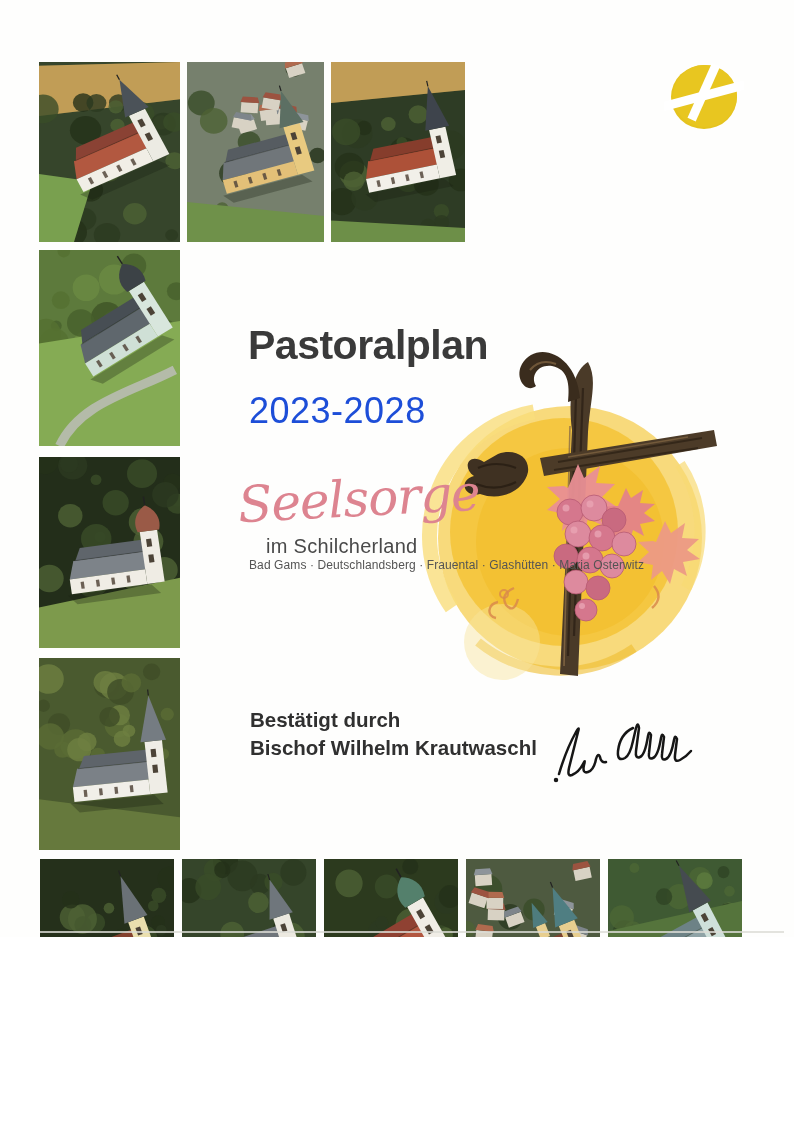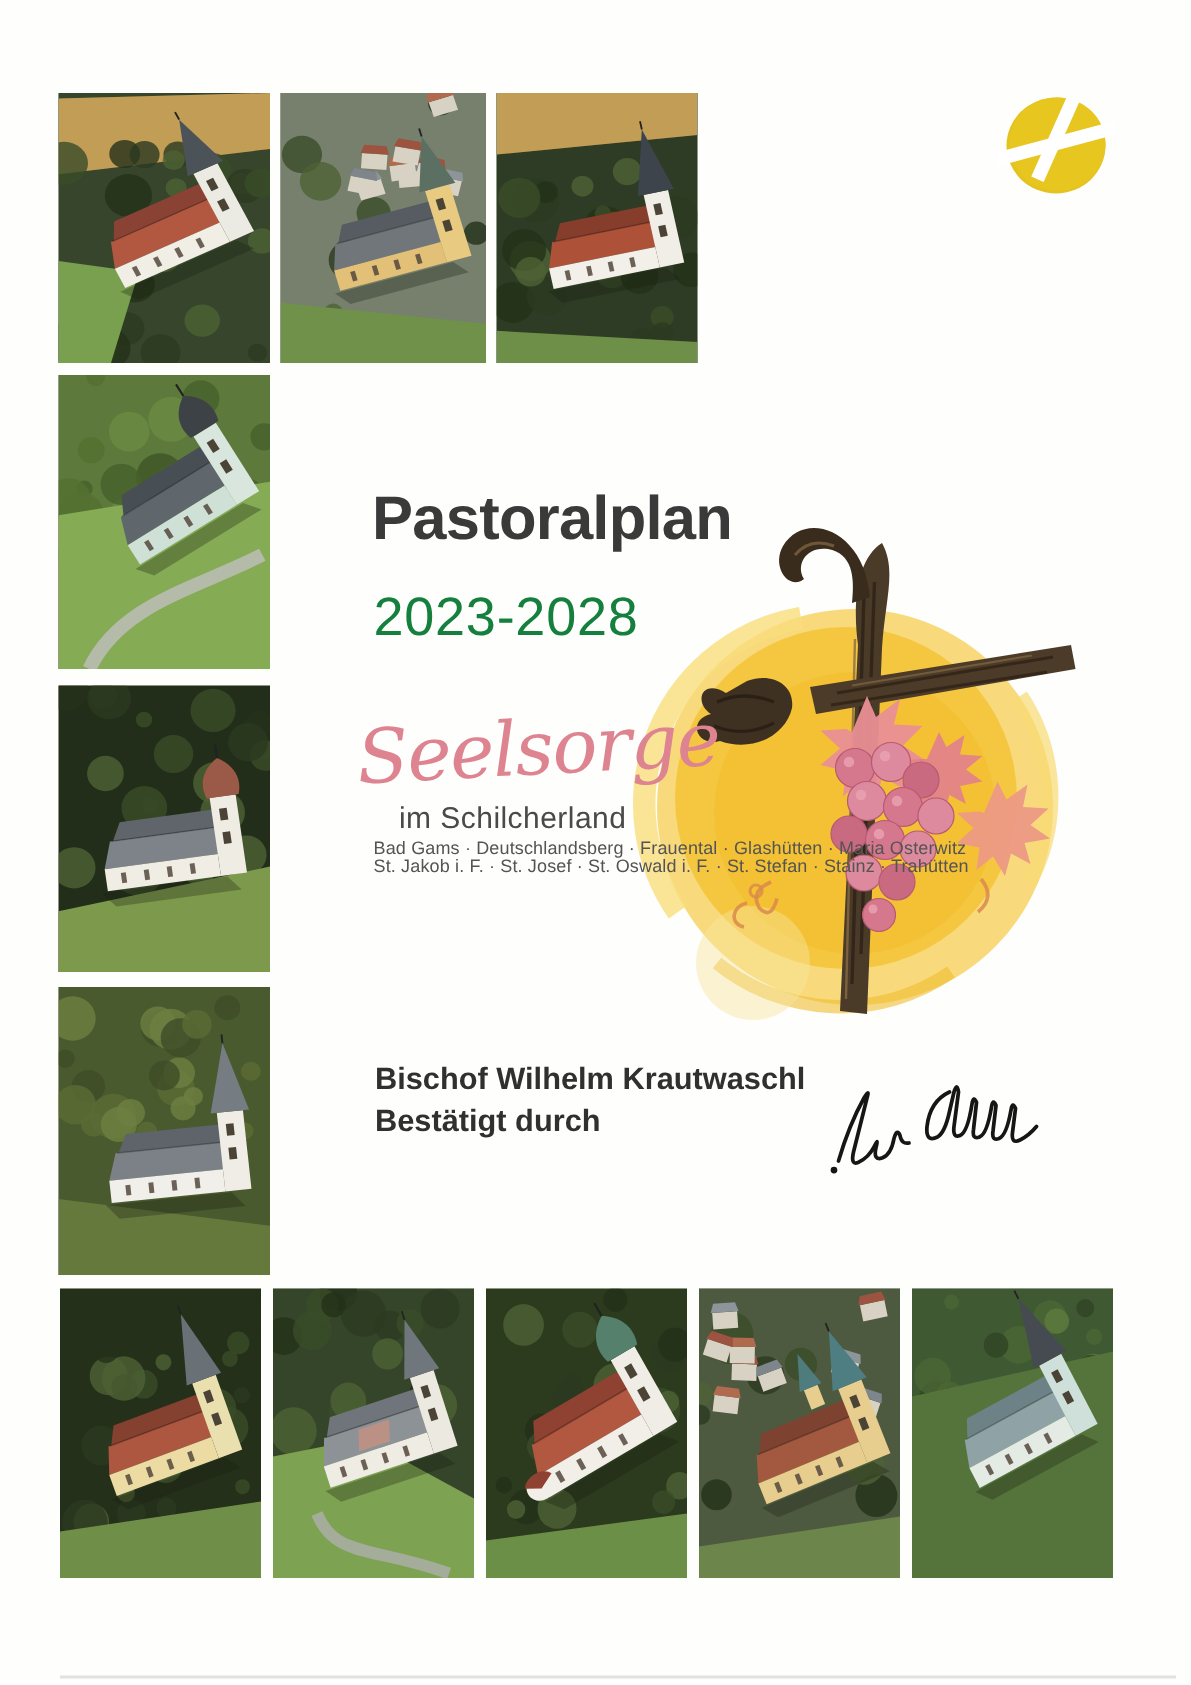--- a/index.html
+++ b/index.html
@@ -1,31 +1,31 @@
 <!DOCTYPE html>
 <html><head>
 <meta charset="utf-8">
 <style>
   html,body{margin:0;padding:0;background:#ffffff;}
   .page{
-    position:relative;width:794px;height:1123px;margin:0 auto;
+    position:relative;width:794px;height:937px;margin:0 auto;
     background:#fefefd;overflow:hidden;
     font-family:"Liberation Sans","DejaVu Sans",sans-serif;
   }
   .scan-edge-bottom{position:absolute;left:40px;right:10px;bottom:4px;height:2px;background:#dcdcd6;opacity:.8;}
   .photo{position:absolute;overflow:hidden;background:#3a4a2e;}
   .photo svg{display:block;width:100%;height:100%;}
   .diocese-logo{position:absolute;left:664px;top:60px;width:80px;height:74px;}
   .title{
     position:absolute;left:248px;top:322px;
     font-size:41px;font-weight:bold;color:#3a3a3a;letter-spacing:-.5px;margin:0;
   }
   .period{
     position:absolute;left:249px;top:390px;
-    font-size:36px;font-weight:400;color:#15803d;letter-spacing:.5px;text-align:right;
+    font-size:36px;font-weight:400;color:#1d4ed8;letter-spacing:.5px;text-align:right;
   }
   .brand-logo{position:absolute;left:418px;top:336px;width:314px;height:368px;z-index:1;}
   .brand-name{
     position:absolute;left:238px;top:470px;z-index:2;
     font-family:"DejaVu Serif","Liberation Serif",serif;font-style:italic;
     font-size:50px;color:#dd8490;transform:rotate(-3deg);letter-spacing:-1px;
   }
   .brand-sub{
     position:absolute;left:266px;top:535px;z-index:2;
     font-size:20px;color:#4a4a4a;letter-spacing:.3px;
@@ -670,26 +670,25 @@
         <circle cx="180" cy="198" r="3.5"></circle>
       <circle cx="168" cy="220" r="3.5"></circle>
         <circle cx="164" cy="270" r="3"></circle>
     </g>
   </svg>
 
   <div class="brand-name">Seelsorge</div>
   <div class="brand-sub">im Schilcherland</div>
   <div class="parishes">
     <div>Bad Gams · Deutschlandsberg · Frauental · Glashütten · Maria Osterwitz</div>
-    <div>St. Jakob i. F. · St. Josef · St. Oswald i. F. · St. Stefan · Stainz · Trahütten</div>
   </div>
 
   <div class="confirmation">
+    <div>Bestätigt durch</div>
     <div>Bischof Wilhelm Krautwaschl</div>
-    <div>Bestätigt durch</div>
   </div>
 
   <svg class="signature" viewBox="0 0 190 88">
     <g stroke="#161616" stroke-width="2.5" fill="none" stroke-linecap="round" stroke-linejoin="round">
       <path d="M14,66 q7,-24 17,-42 q4,-7 2,0 l-9,36 q-2,9 3,7 q7,-3 11,-11 q3,-6 1,1 q-2,9 4,7 q6,-2 8,-13 q2,-7 4,-2 q1,6 6,5"></path>
       <path d="M88,20 q-13,6 -15,23 q-1,11 7,7 q5,-3 8,-17 l3,-13 q2,-7 3,0 l-3,23 q-1,8 4,6 q5,-2 8,-21 q1,-6 3,-1 l-2,18 q-1,7 4,5 q5,-2 8,-20 q1,-6 3,-1 l-2,17 q-1,7 4,5 q5,-2 8,-19 q1,-6 3,-1 l-2,16 q-1,8 5,5 q6,-3 11,-9"></path>
       <circle cx="11" cy="72" r="1" fill="#161616"></circle>
     </g>
   </svg>
 

